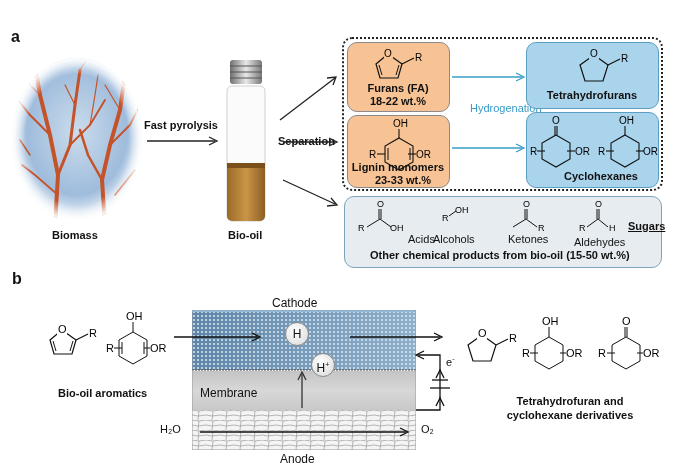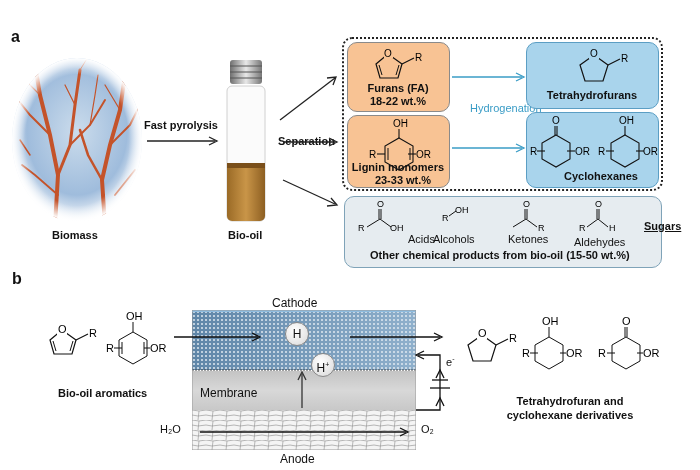--- a/index.html
+++ b/index.html
@@ -202,21 +202,21 @@
       <line x1="254" y1="12" x2="254" y2="22" stroke="#111"></line>
     <line x1="242" y1="30" x2="253" y2="22" stroke="#111"></line>
       <line x1="253" y1="22" x2="263" y2="30" stroke="#111"></line>
     <text x="234" y="34" font-size="9">R</text>
     <text x="264" y="34" font-size="9">H</text>
   </svg>
   <div class="abs txt" style="left:15px;top:36px;margin-left:48px;">Acids</div>
   <div class="abs txt" style="left:88px;top:36px;">Alcohols</div>
   <div class="abs txt" style="left:163px;top:36px;">Ketones</div>
   <div class="abs txt" style="left:229px;top:39px;">Aldehydes</div>
-  <div class="abs lbl" style="left:299px;top:23px;text-decoration:underline;">Sugars</div>
+  <div class="abs lbl" style="left:283px;top:23px;text-decoration:underline;">Sugars</div>
   <div class="abs lbl" style="left:25px;top:52px;">Other chemical products from bio-oil (15-50 wt.%)</div>
 </div>
 
 <div class="abs panel-label" style="left:12px;top:270px;">b</div>
 
 <svg class="abs" style="left:40px;top:310px;" width="140" height="60">
   <path d="M22 20 L10 30 L14 44 L32 44 L36 30 Z" fill="none" stroke="#111" stroke-width="1.2"></path>
   <line x1="16" y1="41" x2="13" y2="31" stroke="#111"></line>
   <line x1="30" y1="41" x2="33" y2="31" stroke="#111"></line>
   <rect x="17" y="14" width="10" height="11" fill="#fff"></rect>

